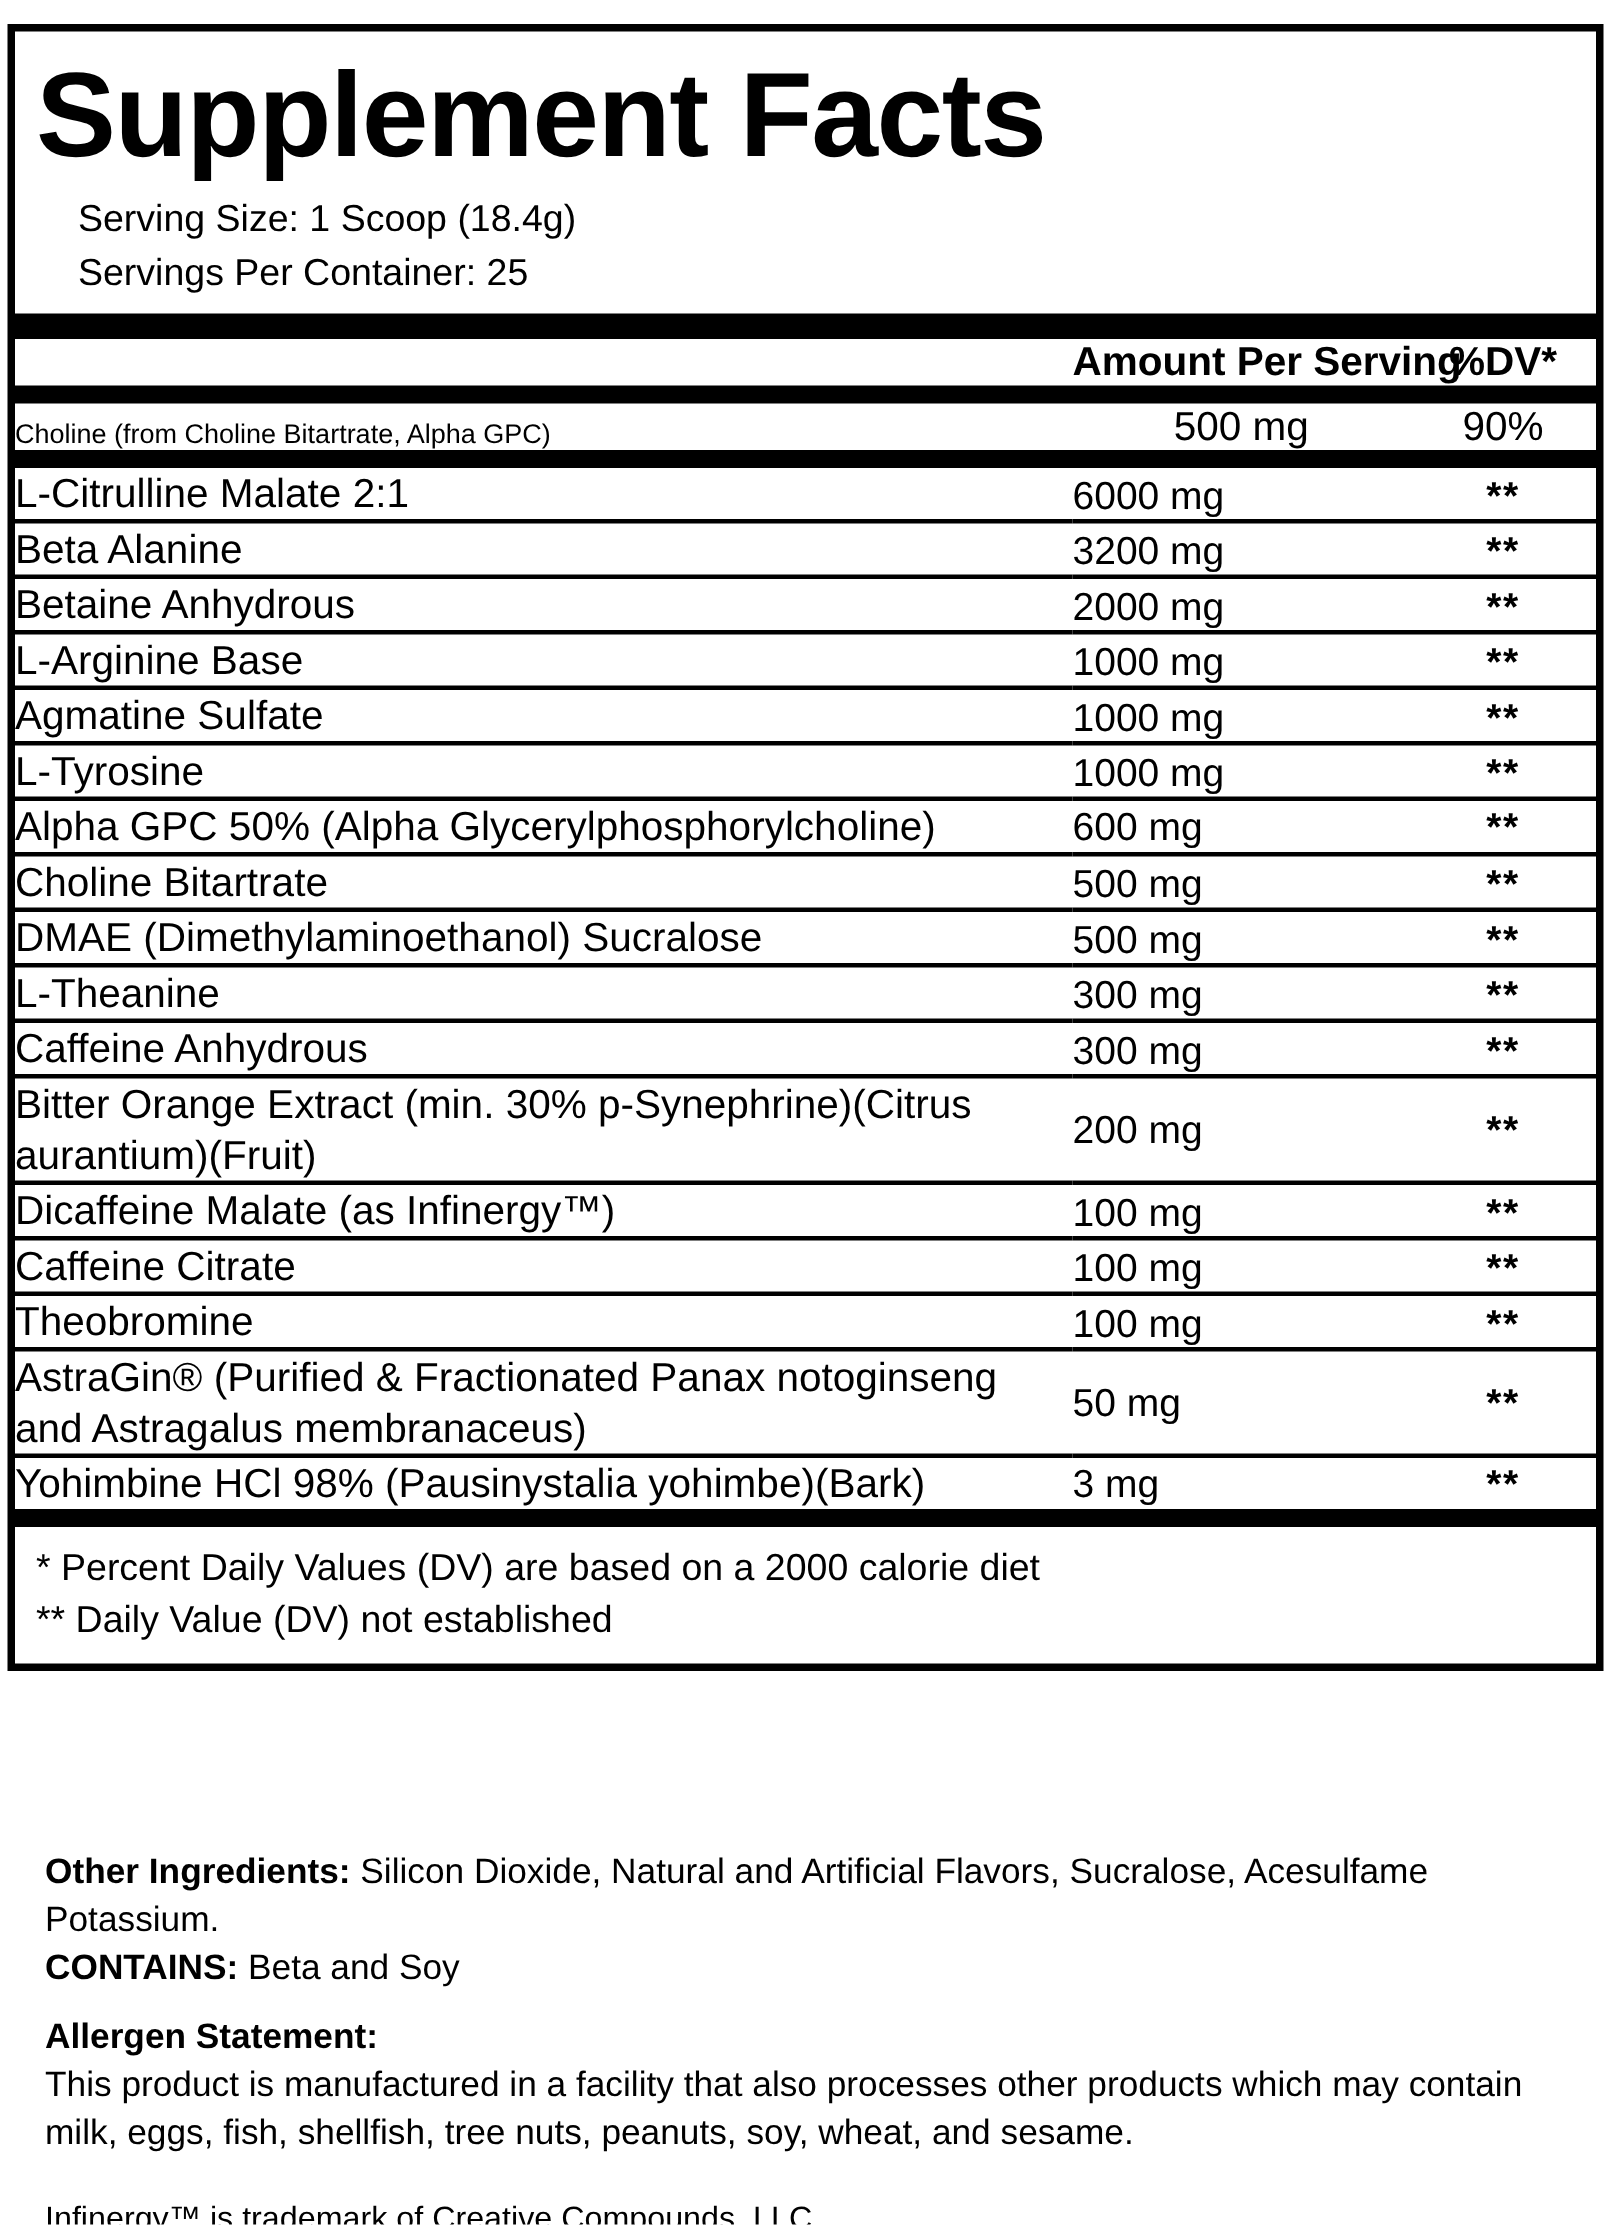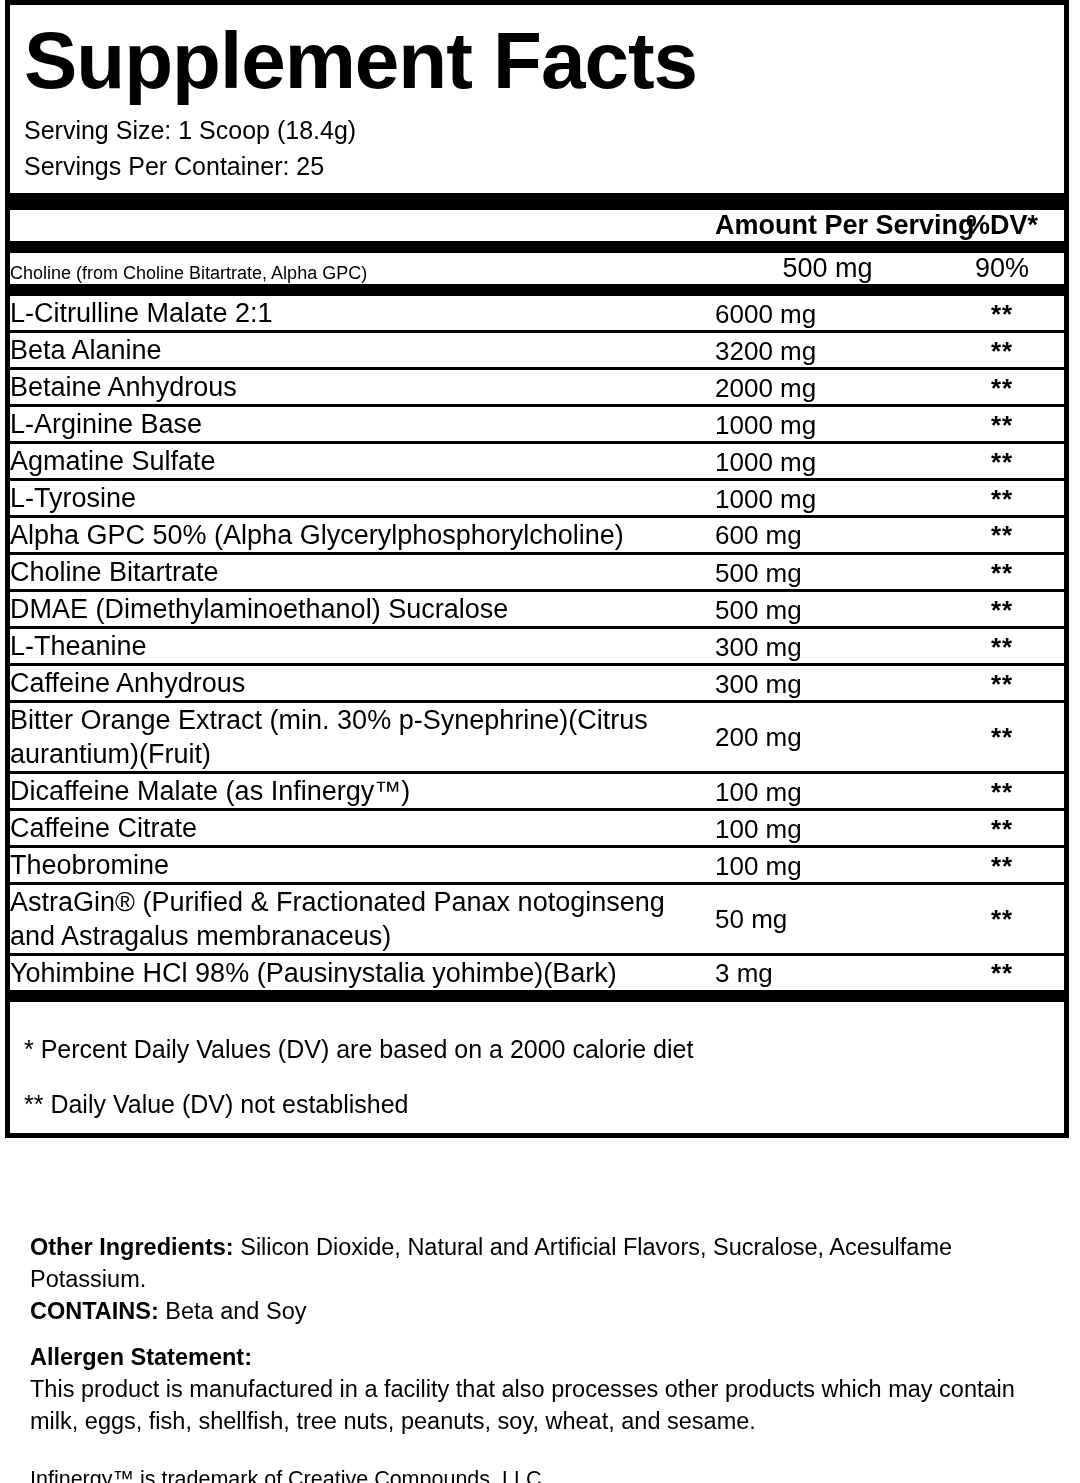--- a/index.html
+++ b/index.html
@@ -14,21 +14,21 @@
     font-family: "Liberation Sans", sans-serif;
     color: #000000;
     position: relative;
     overflow: hidden;
   }
 
   
   .panel {
     position: absolute;
     left: 5px;
-    top: 0;
+    top: 16px;
     width: 1064px;
     border: 5px solid #000;
     background: #fff;
   }
 
   .panel-inner { padding: 0; }
 
   
   .title {
     font-family: "Liberation Sans", sans-serif;
@@ -42,20 +42,21 @@
 
   
   .serving-block {
     padding: 12px 0 6px 14px;
   }
   .serving-line {
     font-family: "Liberation Sans", sans-serif;
     font-size: 25px;
     line-height: 1.42;
     white-space: nowrap;
+    margin-left: 28px;
   }
 
   
   .rule-thick {
     height: 17px;
     background: #000;
     margin: 3px 0 0 0;
   }
   .rule-med {
     height: 12px;
@@ -139,21 +140,20 @@
 
   
   .footnotes {
     padding: 10px 0 12px 14px;
   }
   .footnote-line {
     font-family: "Liberation Sans", sans-serif;
     font-size: 25px;
     line-height: 1.38;
     white-space: nowrap;
-    margin-top: 20px;
   }
 
   
   .bottom {
     position: absolute;
     left: 30px;
     top: 1232px;
     width: 1030px;
   }
   .bt-line {

